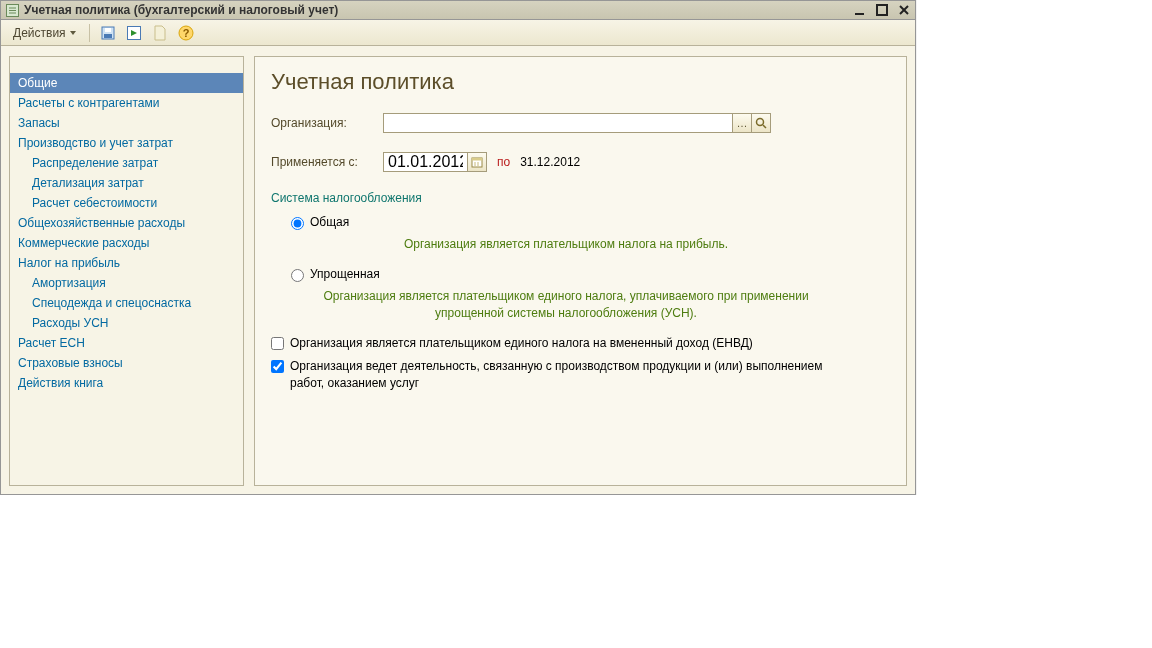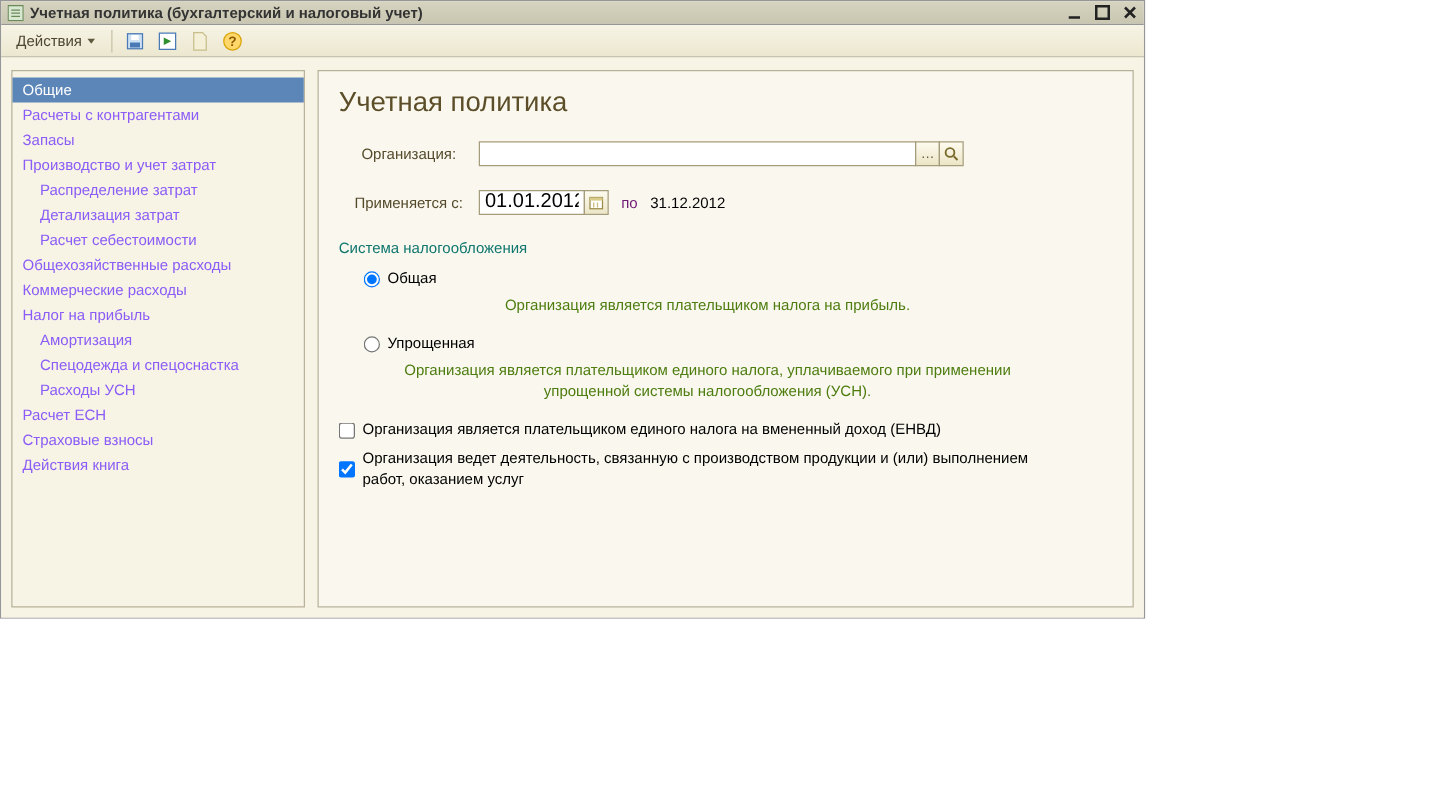--- a/index.html
+++ b/index.html
@@ -72,29 +72,29 @@
     background: #f7f4e6;
     padding: 10px 8px 8px 8px;
     gap: 10px;
     min-height: 448px;
   }
   .sidebar {
     width: 235px;
     flex-shrink: 0;
     background: #f7f4e6;
     border: 1px solid #b8b29a;
-    padding: 5px 0;
+    padding: 16px 0;
   }
   .side-item {
     padding: 3px 8px;
     cursor: pointer;
     white-space: nowrap;
     overflow: hidden;
     text-overflow: ellipsis;
-    color: #8b5cf6;
+    color: #0369a1;
   }
   .side-item.child { padding-left: 22px; }
   .side-item.sel {
     background: #5c86b8;
     color: #fff;
   }
   .content-panel {
     flex: 1;
     background: #faf8ee;
     border: 1px solid #b8b29a;
@@ -107,21 +107,20 @@
     font-weight: normal;
   }
   .form-row {
     display: flex;
     align-items: center;
     margin-bottom: 10px;
   }
   .form-label {
     width: 112px;
     color: #544a2b;
-    text-align: center;
   }
   .org-input-wrap {
     display: flex;
     align-items: stretch;
   }
   .org-input {
     width: 350px;
     height: 20px;
     border: 1px solid #a59c7b;
     background: #fff;
@@ -137,40 +136,40 @@
     cursor:pointer;
     font-size:11px; color:#5f5835;
   }
   .date-input {
     width: 85px; height: 20px;
     border:1px solid #a59c7b;
     background:#fff;
     padding: 0 4px;
     font-size:16px;
   }
-  .po { margin: 12px 10px; color:#701a75; }
+  .po { margin: 12px 10px; color:#b91c1c; }
   .section-label {
     color:#0f766e;
     margin: 6px 0 10px 0;
   }
   .radio-row, .check-row {
     display:flex; align-items:flex-start;
     margin-left: 20px;
     margin-bottom: 6px;
   }
   .radio-row input, .check-row input { margin: 2px 6px 0 0; }
   .hint {
     color: #4d7c0f;
     margin: 4px 0 14px 45px;
     max-width: 500px;
     line-height: 1.4;
     text-align: center;
   }
   .check-block { margin-top: 4px; }
-  .check-row { margin-left: 0; align-items: center; }
+  .check-row { margin-left: 0; }
   .check-row label { max-width: 560px; line-height: 1.4; }
 </style>
 </head>
 <body>
 
 <div class="window">
   <div class="titlebar">
     <span class="titlebar-icon">
       <svg width="13" height="13" viewBox="0 0 13 13">
           <rect x="0.5" y="0.5" width="12" height="12" fill="#d8e8d0" stroke="#6a8a5a"></rect>

